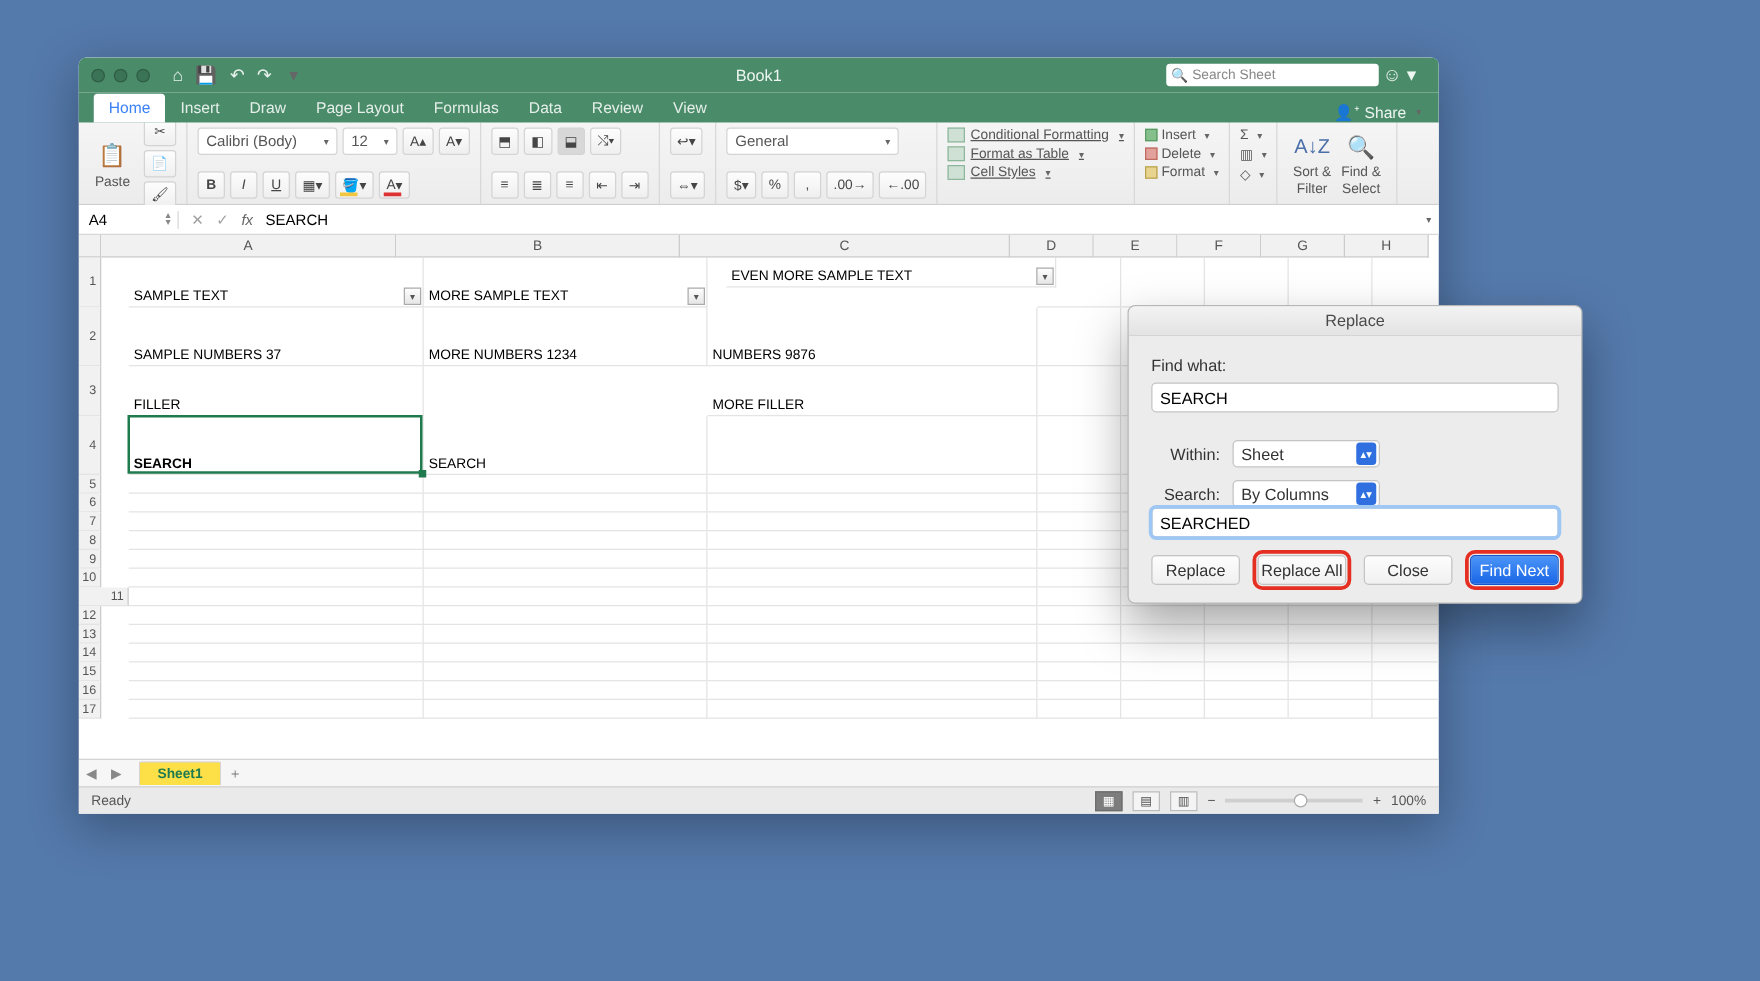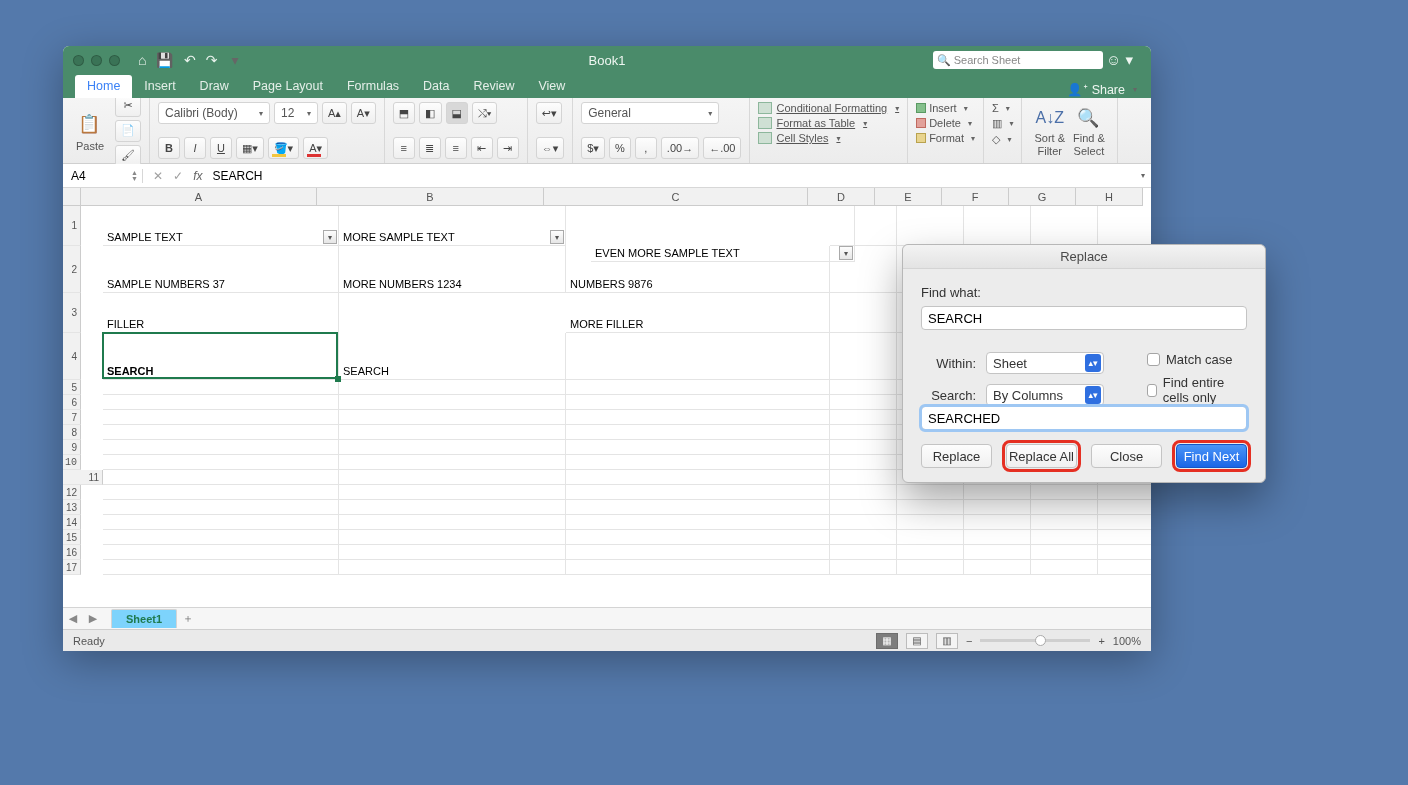--- a/index.html
+++ b/index.html
@@ -50,21 +50,21 @@
   .rowhdrs { display:flex; flex-direction:column; }
   .rowh { width:18px; border-right:1px solid #ccc; border-bottom:1px solid #e4e4e4; background:#f1f1f1; font-size:10px; color:#555; display:flex; align-items:center; justify-content:flex-end; padding-right:3px; }
   .cells { position:relative; flex:1; }
   .cell { position:absolute; border-right:1px solid #e4e4e4; border-bottom:1px solid #e4e4e4; font-size:11px; padding:2px 4px; display:flex; align-items:flex-end; color:#000; }
   .filterbtn { position:absolute; right:1px; bottom:1px; width:14px;height:14px; border:1px solid #aaa; background:linear-gradient(#fdfdfd,#e6e6e6); font-size:8px; display:flex;align-items:center;justify-content:center; color:#555; }
   .sel-outline { position:absolute; border:2px solid #1f7a4d; pointer-events:none; }
   .sel-handle { position:absolute; width:6px;height:6px; background:#1f7a4d; }
 
   .sheet-tabs { height:22px; border-top:1px solid #d4d4d4; background:#f6f6f6; display:flex; align-items:center; font-size:11px; }
   .sheet-tabs .nav { width:20px; text-align:center; color:#888; }
-  .sheet-tabs .stab { padding:3px 14px; border:1px solid #d4d4d4; border-bottom:none; background:#7dd3fc; color:#1f7a4d; font-weight:600; border-radius:2px 2px 0 0; }
+  .sheet-tabs .stab { padding:3px 14px; border:1px solid #d4d4d4; border-bottom:none; background:#fde047; color:#1f7a4d; font-weight:600; border-radius:2px 2px 0 0; }
   .sheet-tabs .add { width:22px; text-align:center; color:#777; }
 
   .statusbar { height:22px; background:#eaeaea; border-top:1px solid #cfcfcf; display:flex; align-items:center; font-size:11px; color:#555; padding:0 10px; justify-content:space-between; }
   .sb-right { display:flex; align-items:center; gap:8px; }
   .viewbtn { width:22px;height:16px;border:1px solid #bcbcbc; background:#f4f4f4; display:flex;align-items:center;justify-content:center; font-size:10px; }
   .viewbtn.active { background:#7d7d7d;color:#fff;border-color:#6d6d6d; }
   .zoom-track { width:110px; height:3px; background:#cfcfcf; position:relative; }
   .zoom-thumb { position:absolute; left:55px; top:-4px; width:11px;height:11px;border-radius:50%;background:#fff;border:1px solid #aaa; }
 
   
@@ -304,33 +304,33 @@
     <div class="rowhdrs" id="rowhdrs">
         <div class="rowh" style="height: 40px;">1</div>
         <div class="rowh" style="height: 47px;">2</div>
         <div class="rowh" style="height: 40px;">3</div>
         <div class="rowh" style="height: 47px;">4</div>
         <div class="rowh" style="height: 15px;">5</div>
         <div class="rowh" style="height: 15px;">6</div>
         <div class="rowh" style="height: 15px;">7</div>
         <div class="rowh" style="height: 15px;">8</div>
         <div class="rowh" style="height: 15px;">9</div>
-        <div class="rowh" style="height: 15px; font-family: Liberation Mono, monospace;">10</div>
+        <div class="rowh" style="height: 15px;">10</div>
         <div class="rowh" style="height: 15px; padding-left: 36px;">11</div>
         <div class="rowh" style="height: 15px;">12</div>
         <div class="rowh" style="height: 15px;">13</div>
         <div class="rowh" style="height: 15px;">14</div>
         <div class="rowh" style="height: 15px;">15</div>
         <div class="rowh" style="height: 15px;">16</div>
         <div class="rowh" style="height: 15px;">17</div>
       </div>
     <div class="cells" id="cells">
         <div class="cell" style="left: 0px; top: 0px; width: 236px; height: 40px;">SAMPLE TEXT<div class="filterbtn">▾</div></div>
         <div class="cell" style="left: 236px; top: 0px; width: 227px; height: 40px;">MORE SAMPLE TEXT<div class="filterbtn">▾</div></div>
-        <div class="cell" style="left: 488px; top: 0px; width: 264px; height: 56px;">EVEN MORE SAMPLE TEXT<div class="filterbtn">▾</div></div>
+        <div class="cell" style="left: 478px; top: 0px; width: 264px; height: 24px;">EVEN MORE SAMPLE TEXT<div class="filterbtn">▾</div></div>
         <div class="cell" style="left: 727px; top: 0px; width: 67px; height: 40px;"></div>
         <div class="cell" style="left: 794px; top: 0px; width: 67px; height: 40px;"></div>
         <div class="cell" style="left: 861px; top: 0px; width: 67px; height: 40px;"></div>
         <div class="cell" style="left: 928px; top: 0px; width: 67px; height: 40px;"></div>
         <div class="cell" style="left: 995px; top: 0px; width: 67px; height: 40px;"></div>
         <div class="cell" style="left: 0px; top: 40px; width: 236px; height: 47px;">SAMPLE NUMBERS 37</div>
         <div class="cell" style="left: 236px; top: 40px; width: 227px; height: 47px;">MORE NUMBERS 1234</div>
         <div class="cell" style="left: 463px; top: 40px; width: 264px; height: 47px;">NUMBERS 9876</div>
         <div class="cell" style="left: 727px; top: 40px; width: 67px; height: 47px;"></div>
         <div class="cell" style="left: 794px; top: 40px; width: 67px; height: 47px;"></div>
@@ -500,30 +500,20 @@
           </div>
         </div>
         <div class="drow">
           <label>Search:</label>
           <div class="dselect">
             <span>By Columns</span>
             <span class="dd">▴▾</span>
           </div>
         </div>
       </div>
-      <div style="flex:1;">
-        <div class="chkrow" style="margin-top:10px;">
-          <span class="chkbox"></span>
-          <span>Match case</span>
-        </div>
-        <div class="chkrow" style="margin-top:8px;">
-          <span class="chkbox"></span>
-          <span>Find entire cells only</span>
-        </div>
-      </div>
     </div>
 
     <input class="dinput focus" value="SEARCHED" style="">
 
     <div class="dbtns">
       <div class="dbtn">Replace</div>
       <div class="dbtn hl">Replace All</div>
       <div class="dbtn">Close</div>
       <div class="dbtn primary hl">Find Next</div>
     </div>

